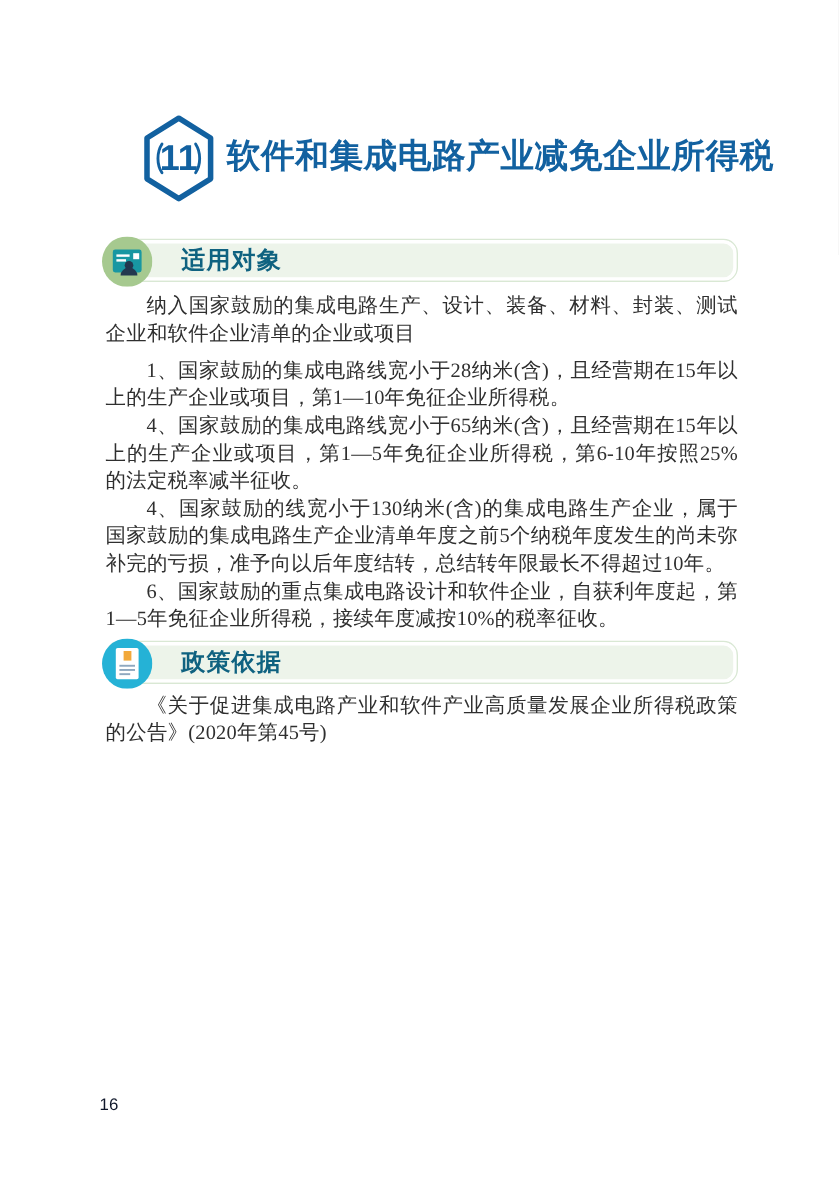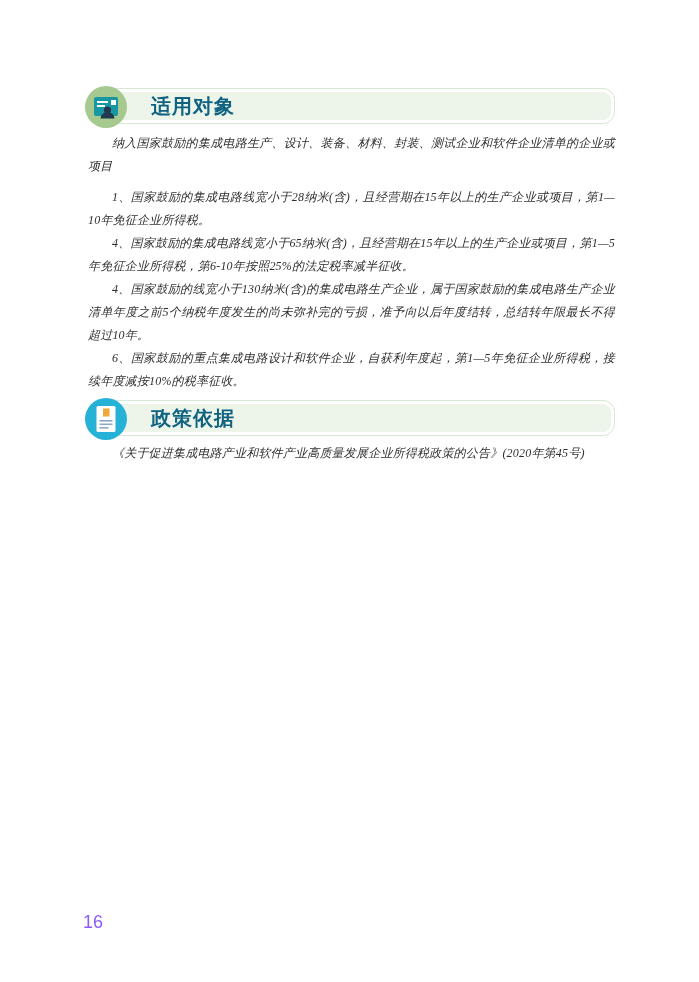--- a/index.html
+++ b/index.html
@@ -62,46 +62,54 @@
     font-family:Liberation Mono, monospace;
     font-size:20px;font-weight:bold;
     color:var(--section_title);
     letter-spacing:1px;
     white-space:nowrap;
   }
   
   .sec-body{margin-top:8px;}
   .sec-body p{
     margin:0;
-    font-size:12px;
+    font-size:17px;
     line-height:23px;
     color:var(--body_text);
     text-indent:2em;
     text-align:justify;
     letter-spacing:0.2px;
-    font-style:italic;
   }
   .m-sec2{margin-top:11px;}
   .m-sec3{margin-top:7px;}
   .m-body3{margin-top:6px;}
   .m-sec4{margin-top:14px;}
   .m-body4{margin-top:7px;}
   
   .page-number{
     position:absolute;left:83px;top:912px;
     font-family:"Liberation Sans","DejaVu Sans",sans-serif;
-    font-size:18px;color:#8b5cf6;
+    font-size:14px;color:#0f172a;
   }
 </style>
 </head>
 <body>
 
 <div class="page">
   <div class="content">
 
+    <header class="chapter-header">
+      <svg class="hex-badge" width="62" height="74" viewBox="0 0 62 74" aria-hidden="true">
+        <polygon points="31,3.5 57.5,20 57.5,54 31,70.5 4.5,54 4.5,20" fill="#ffffff" stroke="#1261a0" stroke-width="4.6" stroke-linejoin="round"></polygon>
+        <path d="M17,25 C12.5,32 12.5,42 17,49" fill="none" stroke="#1261a0" stroke-width="2.4" stroke-linecap="round"></path>
+        <path d="M45,25 C49.5,32 49.5,42 45,49" fill="none" stroke="#1261a0" stroke-width="2.4" stroke-linecap="round"></path>
+        <text x="31" y="47" text-anchor="middle" class="hex-num">11</text>
+      </svg>
+      <h1 class="page-title">软件和集成电路产业减免企业所得税</h1>
+    </header>
 
     <section>
       <div class="bar">
         <span class="icon-wrap">
           <svg width="42" height="42" viewBox="0 0 42 42" aria-hidden="true">
             <circle cx="21" cy="21" r="21" fill="#a6c98f"></circle>
             <rect x="9" y="11" width="24" height="19" rx="2" fill="#1897a2"></rect>
             <rect x="12" y="15" width="11" height="2" fill="#ffffff"></rect>
             <rect x="12" y="19" width="8" height="2" fill="#ffffff"></rect>
             <rect x="26" y="14" width="5" height="5" fill="#ffffff"></rect>

